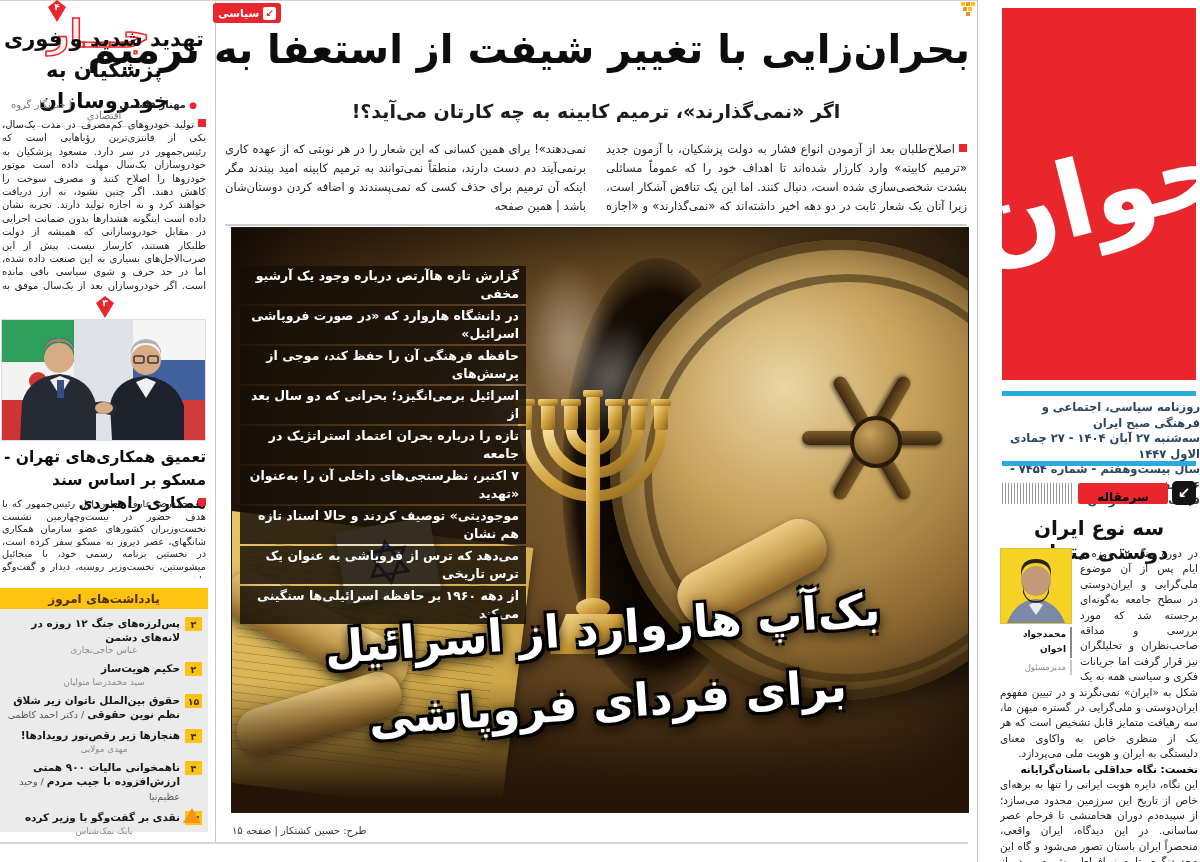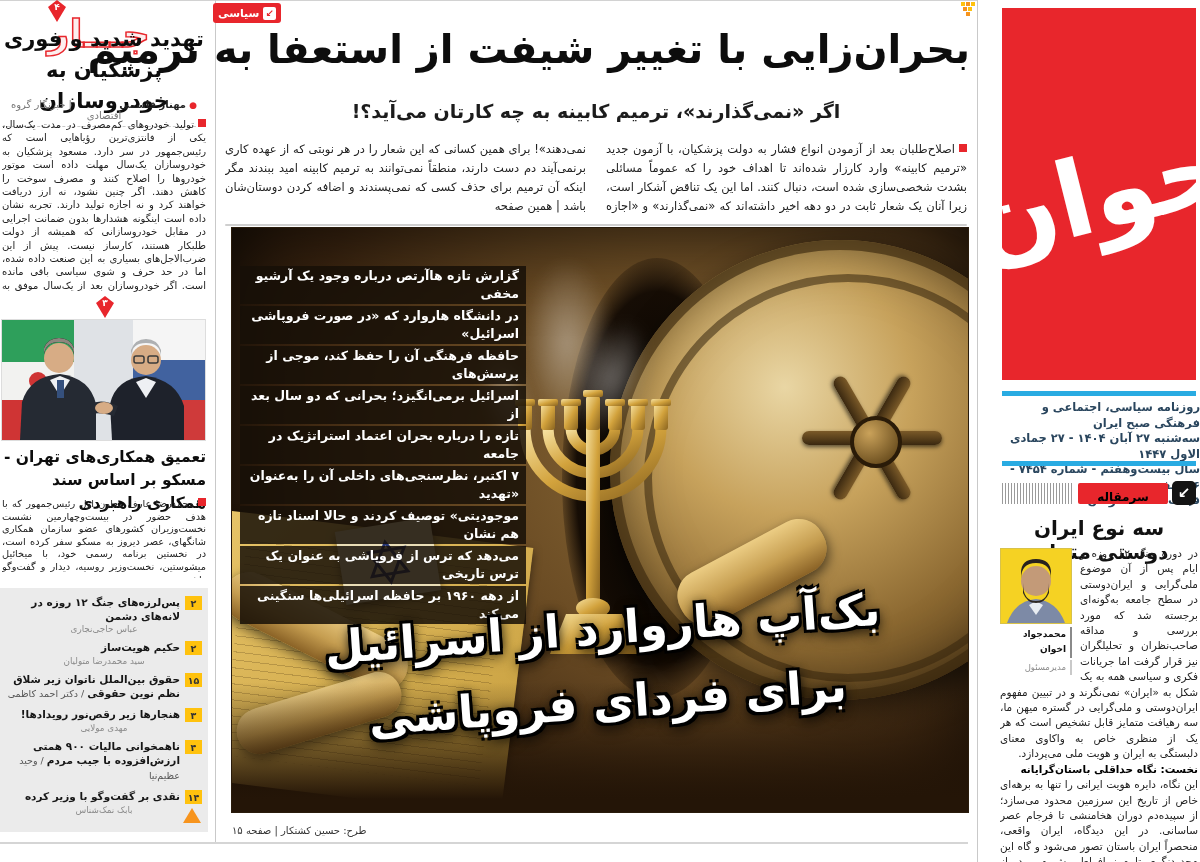--- a/index.html
+++ b/index.html
@@ -314,20 +314,21 @@
       </g>
     </svg>
   </div>
 
   <div class="abs hl2">تعمیق همکاری‌های تهران - مسکو بر اساس سند همکاری راهبردی</div>
   <div class="abs body2">
     <span class="redsq"></span><span>محمدرضا عارف معاون اول رئیس‌جمهور که با هدف حضور در بیست‌وچهارمین نشست نخست‌وزیران کشورهای عضو سازمان همکاری شانگهای، عصر دیروز به مسکو سفر کرده است، در نخستین برنامه رسمی خود، با میخائیل میشوستین، نخست‌وزیر روسیه، دیدار و گفت‌وگو داشت</span>
   </div>
 
   <div class="abs notes">
+    <div class="notes-head">یادداشت‌های امروز</div>
     <div class="notes-list">
         <div class="note-item">
           <div class="note-row">
             <span class="note-badge">۲</span>
             <span class="note-title">پس‌لرزه‌های جنگ ۱۲ روزه در لانه‌های دشمن</span>
           </div>
           <div class="note-author">عباس حاجی‌نجاری</div>
         </div>
         <div class="note-item">
           <div class="note-row">

